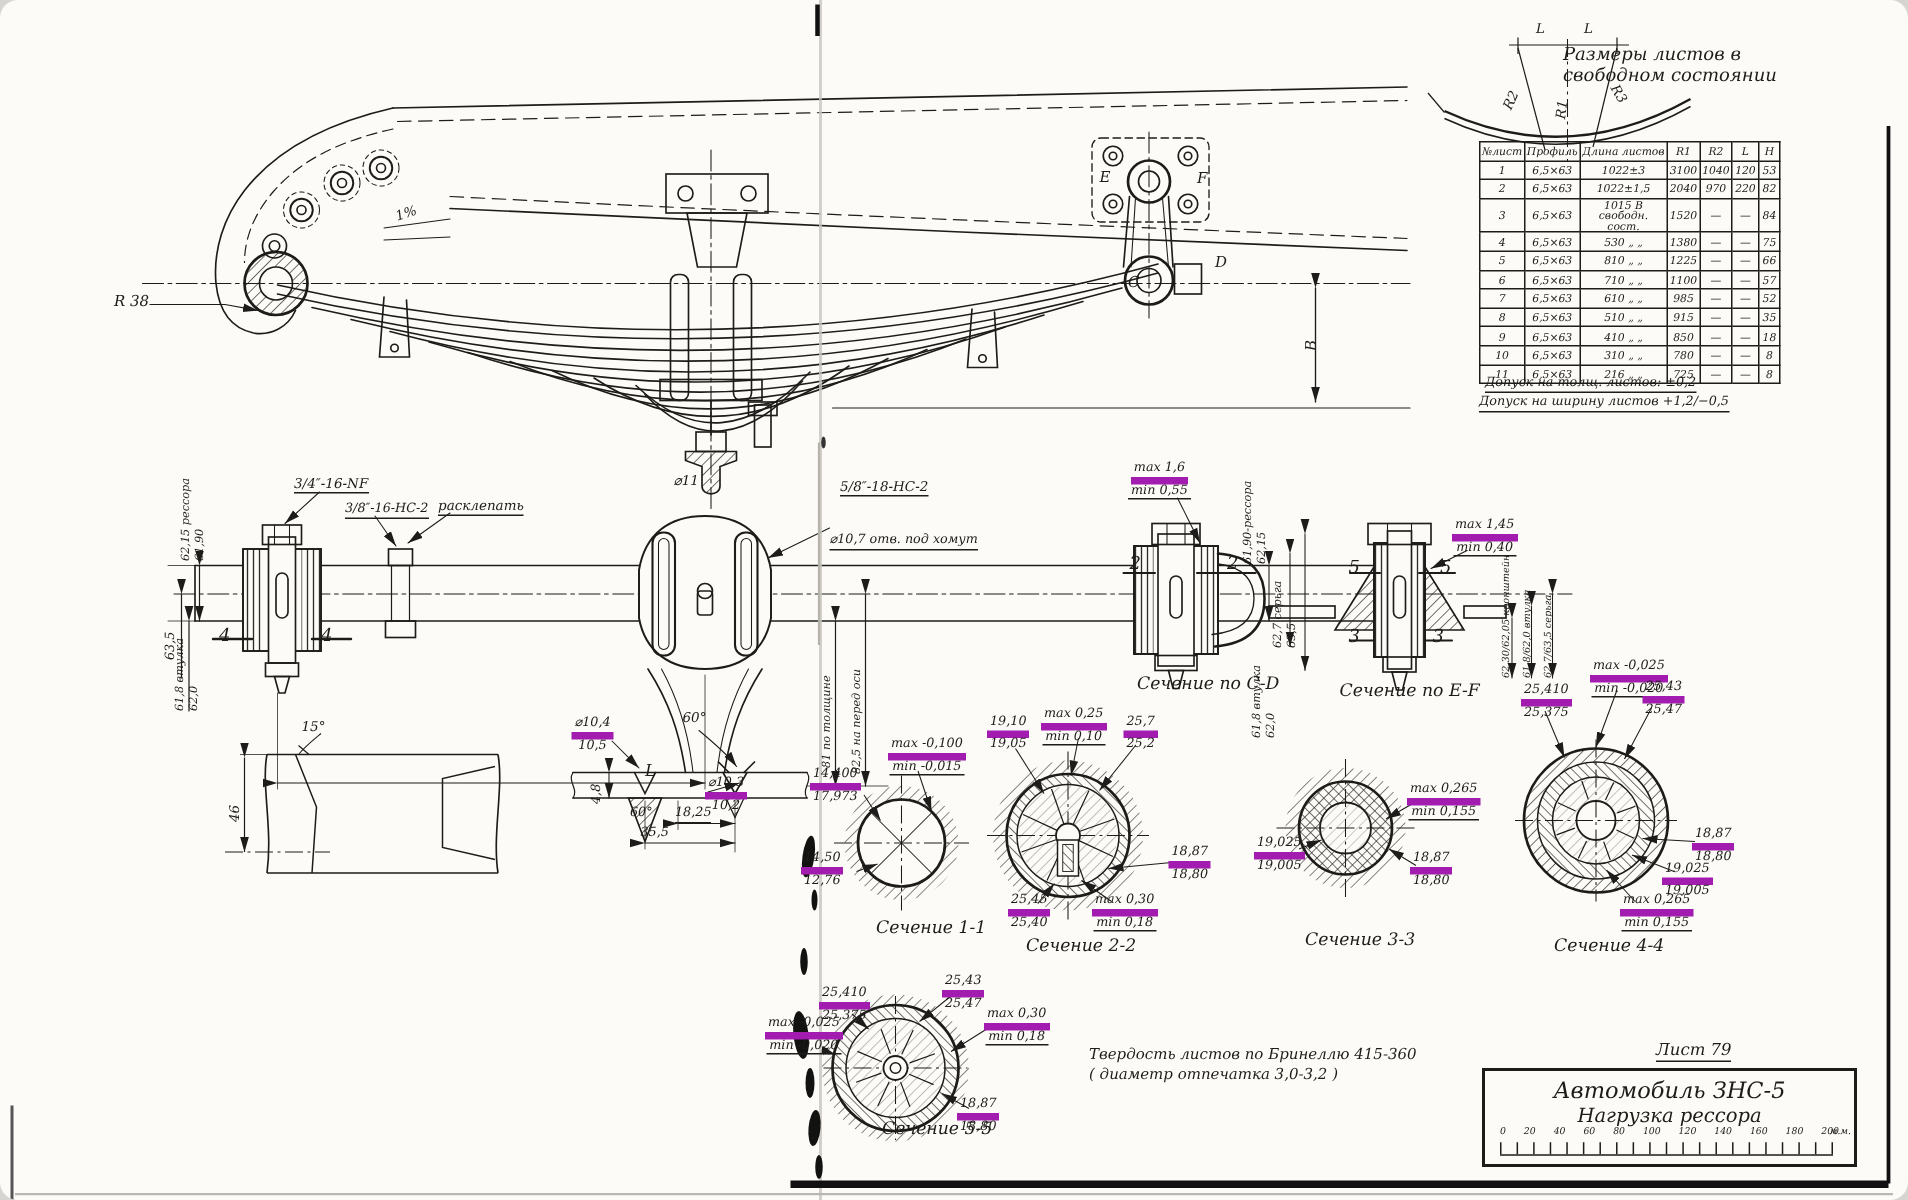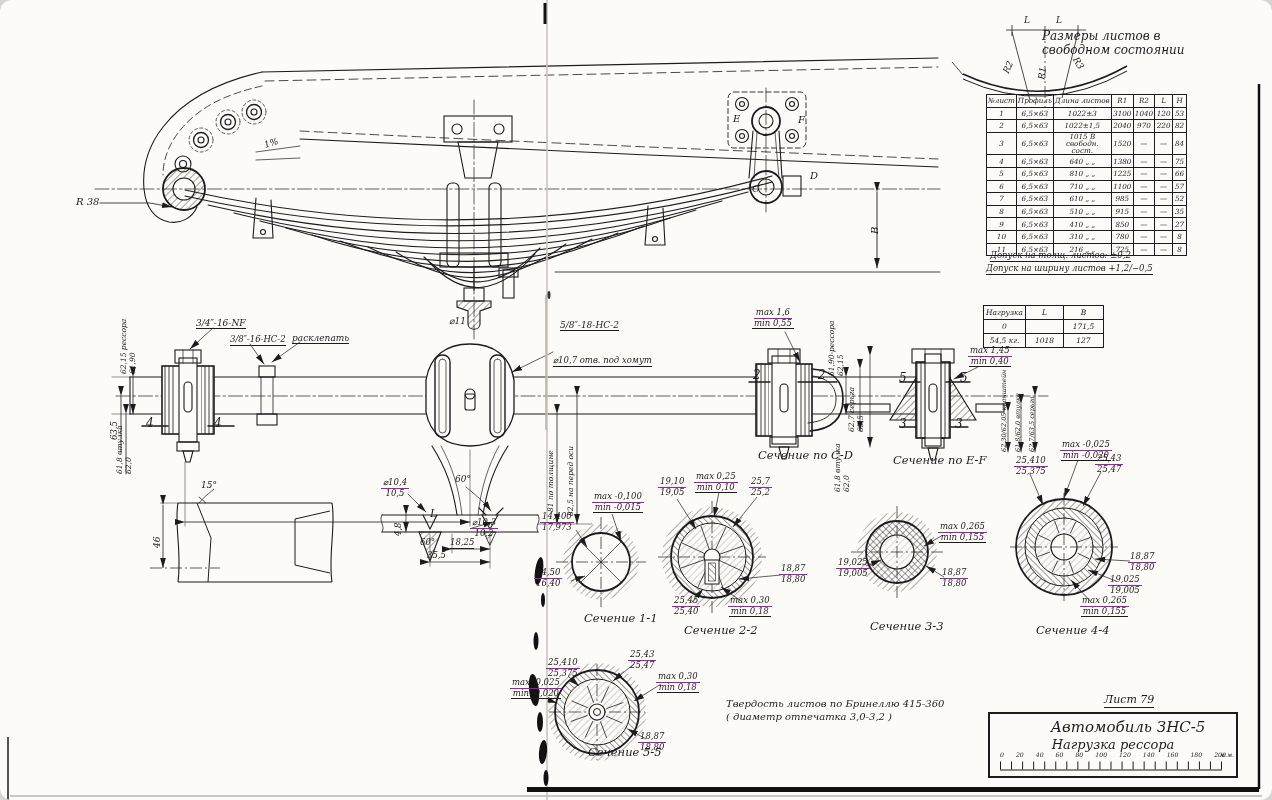--- a/index.html
+++ b/index.html
@@ -5,30 +5,30 @@
   html,body{margin:0;padding:0;background:#d6d5d2;}
   .page{position:relative;width:1272px;height:800px;background:#fcfbf7;border-radius:12px;overflow:hidden;
         font-family:"DejaVu Serif",serif;color:#1d1c1a;}
   .art{position:absolute;left:0;top:0;}
   .lbl{position:absolute;font-style:italic;font-size:10px;line-height:1.15;white-space:pre-line;color:#1d1c1a;}
   .v{transform:rotate(-90deg);transform-origin:0 0;}
   .u{border-bottom:1px solid #1d1c1a;}
   .s9{font-size:9px;} .s8{font-size:8.5px;} .s7{font-size:7.5px;} .s6{font-size:6.5px;}
   .s11{font-size:11px;} .s12{font-size:12px;}
   .frac{display:inline-flex;flex-direction:column;align-items:center;line-height:1.12;font-size:8.5px;position:absolute;font-style:italic;white-space:nowrap;}
-  .frac .t{border-bottom:1px solid #a21caf;padding:0 2px;}
+  .frac .t{border-bottom:5px solid #a21caf;padding:0 2px;}
   .frac.mm .b{border-bottom:1px solid #1d1c1a;padding:0 2px;}
   .sec-t{font-size:11.5px;}
   table{position:absolute;border-collapse:collapse;background:transparent;font-style:italic;}
   .ltab{left:986px;top:94px;font-size:7.2px;}
   .ltab th,.ltab td{border:1px solid #1d1c1a;padding:0 1px;text-align:center;font-weight:normal;height:11.6px;line-height:1;}
   .lotab{left:983px;top:305px;font-size:7.5px;}
   .lotab th,.lotab td{border:1px solid #1d1c1a;padding:0 2px;text-align:center;font-weight:normal;height:13px;line-height:1;}
   .tb{position:absolute;left:988px;top:712px;width:246px;height:62px;border:2px solid #1d1c1a;}
-  .tb .l1{position:absolute;top:4px;width:100%;text-align:center;font-size:15px;font-style:italic;margin-left:15px;}
+  .tb .l1{position:absolute;top:4px;width:100%;text-align:center;font-size:15px;font-style:italic;}
   .tb .l2{position:absolute;top:23px;width:100%;text-align:center;font-size:13px;font-style:italic;}
   .rl{position:absolute;left:10px;top:37px;width:226px;display:flex;justify-content:space-between;font-size:6.2px;font-style:italic;}
 </style>
 </head>
 <body>
 
 <div class="page">
 
 <svg class="art" width="1272" height="800" viewBox="0 0 1272 800">
   <defs>
@@ -432,21 +432,21 @@
           <td>6,5×63</td>
           <td>1015 В свободн. сост.</td>
           <td>1520</td>
           <td>—</td>
           <td>—</td>
           <td>84</td>
         </tr>
         <tr>
           <td>4</td>
           <td>6,5×63</td>
-          <td>640 „ „</td>
+          <td>530 „ „</td>
           <td>1380</td>
           <td>—</td>
           <td>—</td>
           <td>75</td>
         </tr>
         <tr>
           <td>5</td>
           <td>6,5×63</td>
           <td>810 „ „</td>
           <td>1225</td>
@@ -481,21 +481,21 @@
           <td>—</td>
           <td>35</td>
         </tr>
         <tr>
           <td>9</td>
           <td>6,5×63</td>
           <td>410 „ „</td>
           <td>850</td>
           <td>—</td>
           <td>—</td>
-          <td>27</td>
+          <td>18</td>
         </tr>
         <tr>
           <td>10</td>
           <td>6,5×63</td>
           <td>310 „ „</td>
           <td>780</td>
           <td>—</td>
           <td>—</td>
           <td>8</td>
         </tr>
@@ -506,46 +506,20 @@
           <td>725</td>
           <td>—</td>
           <td>—</td>
           <td>8</td>
         </tr>
       </tbody>
 </table>
 <span class="lbl s8 u" style="left:990px;top:251px">Допуск на толщ. листов: ±0,2</span>
 <span class="lbl s8 u" style="left:986px;top:264px">Допуск на ширину листов +1,2/−0,5</span>
 
-<table class="lotab">
-  <colgroup>
-        <col style="width:38px">
-        <col style="width:38px">
-        <col style="width:40px">
-      </colgroup>
-  <thead>
-        <tr>
-          <th>Нагрузка</th>
-          <th>L</th>
-          <th>В</th>
-        </tr>
-      </thead>
-  <tbody>
-        <tr>
-          <td>0</td>
-          <td></td>
-          <td>171,5</td>
-        </tr>
-        <tr>
-          <td>54,5 кг.</td>
-          <td>1018</td>
-          <td>127</td>
-        </tr>
-      </tbody>
-</table>
 
 <span class="lbl s9 u" style="left:196px;top:318px">3/4″-16-NF</span>
 <span class="lbl s8 u" style="left:230px;top:335px">3/8″-16-НС-2</span>
 <span class="lbl s9 u" style="left:292px;top:333px">расклепать</span>
 <span class="lbl s7 v" style="left:120px;top:374px">62,15 рессора
 61,90</span>
 <span class="lbl s8 v" style="left:110px;top:440px">63,5</span>
 <span class="lbl s7 v" style="left:116px;top:474px">61,8 втулка
 62,0</span>
 <span class="lbl s12" style="left:146px;top:417px">4</span>
@@ -602,21 +576,21 @@
 <span class="frac mm" style="left:592px;top:492px">
       <span class="t">max -0,100</span>
       <span class="b">min -0,015</span>
     </span>
 <span class="frac" style="left:540px;top:512px">
       <span class="t">14,400</span>
       <span class="b">17,973</span>
     </span>
 <span class="frac" style="left:534px;top:568px">
       <span class="t">14,50</span>
-      <span class="b">16,40</span>
+      <span class="b">12,76</span>
     </span>
 <span class="lbl sec-t" style="left:584px;top:612px">Сечение 1-1</span>
 
 <span class="frac" style="left:658px;top:477px">
       <span class="t">19,10</span>
       <span class="b">19,05</span>
     </span>
 <span class="frac mm" style="left:694px;top:472px">
       <span class="t">max 0,25</span>
       <span class="b">min 0,10</span>

